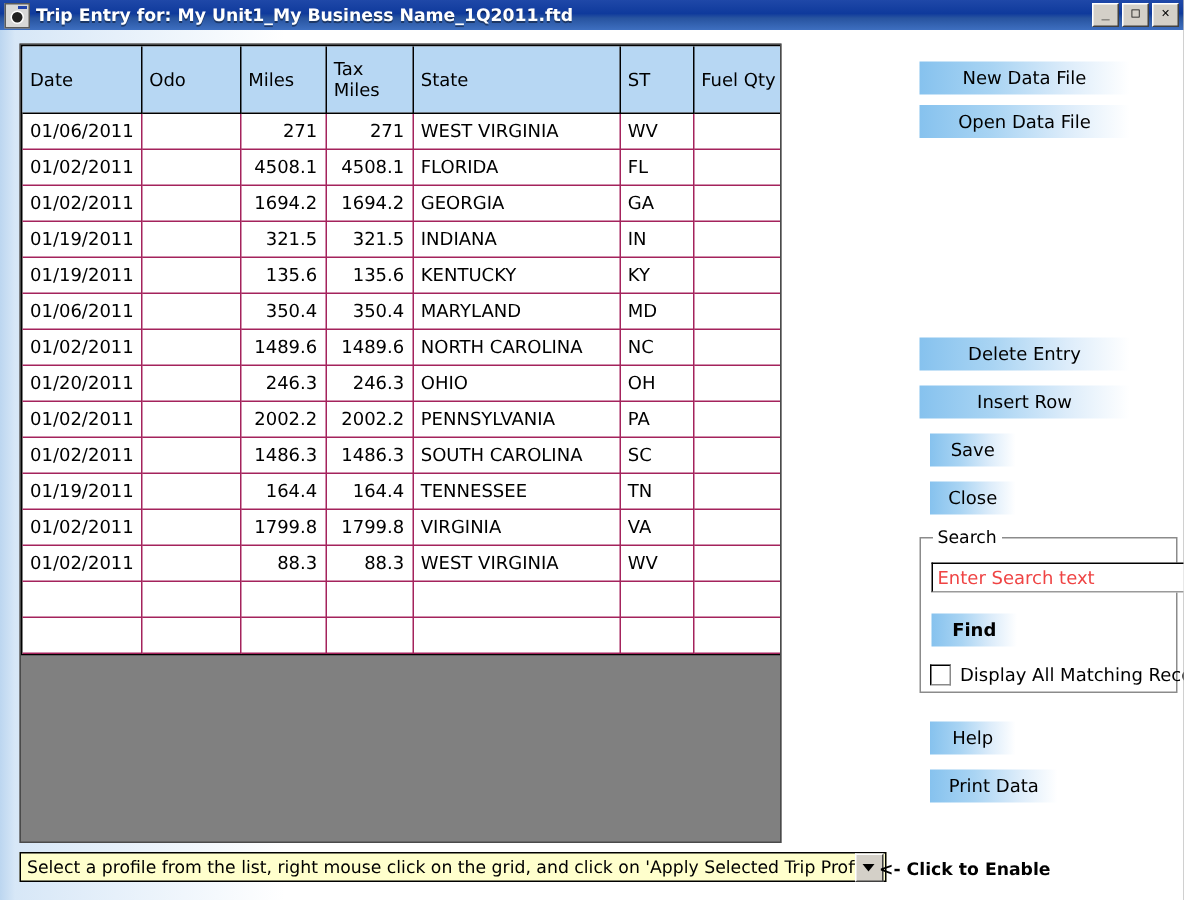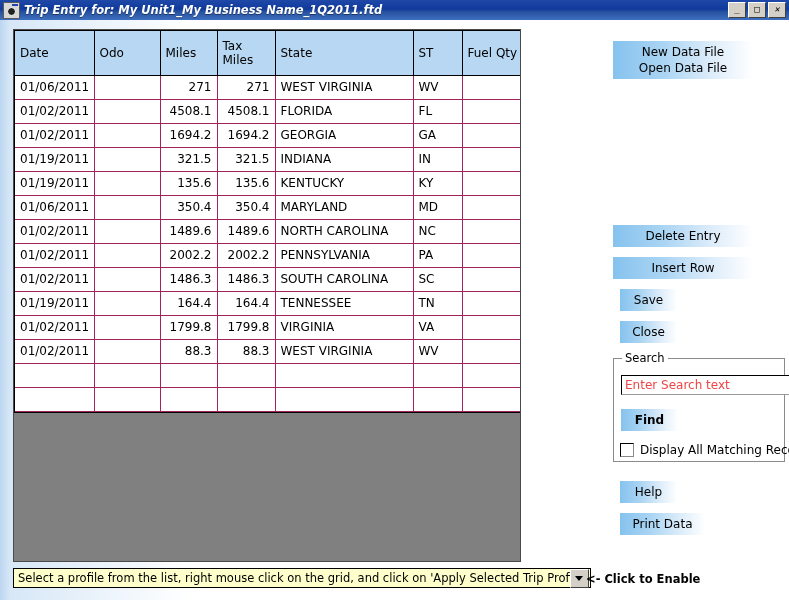--- a/index.html
+++ b/index.html
@@ -12,21 +12,21 @@
   }
   
   #client-bg{
     position:absolute;left:0;top:20px;width:789px;height:580px;
     background:linear-gradient(to right,#bcd6f0 0px,#d7e7f7 10px,#ffffff 190px,#ffffff 100%);
   }
   
   #titlebar{
     position:absolute;left:0;top:0;width:789px;height:20px;
     background:linear-gradient(to bottom,#1f48a8 0%,#0f3a9c 45%,#27539f 60%,#3e6fc0 100%);
-    display:flex;align-items:center;font-style:italic;
+    display:flex;align-items:center;
   }
   #titlebar .tb-icon{
     width:15px;height:15px;margin-left:3px;margin-right:4px;flex:0 0 auto;
     background:#d8d8d8;border:1px solid #5a5a5a;position:relative;
   }
   #titlebar .tb-icon:before{
     content:"";position:absolute;left:3px;top:4px;width:7px;height:7px;
     border-radius:50%;background:#222;border:1px solid #fff;
   }
   #titlebar .tb-icon:after{
@@ -228,20 +228,29 @@
           <tr>
             <td>01/02/2011</td>
             <td class="num"></td>
             <td class="num">1489.6</td>
             <td class="num">1489.6</td>
             <td>NORTH CAROLINA</td>
             <td>NC</td>
             <td></td>
           </tr>
           <tr>
+            <td>01/20/2011</td>
+            <td class="num"></td>
+            <td class="num">246.3</td>
+            <td class="num">246.3</td>
+            <td>OHIO</td>
+            <td>OH</td>
+            <td></td>
+          </tr>
+          <tr>
             <td>01/02/2011</td>
             <td class="num"></td>
             <td class="num">2002.2</td>
             <td class="num">2002.2</td>
             <td>PENNSYLVANIA</td>
             <td>PA</td>
             <td></td>
           </tr>
           <tr>
             <td>01/02/2011</td>
@@ -296,21 +305,21 @@
             <td></td>
             <td></td>
             <td></td>
           </tr>
         </tbody>
     </table>
   </div>
 </div>
 
 <button class="gbtn" style="left:613px;top:41px;width:140px;">New Data File</button>
-<button class="gbtn" style="left:613px;top:57px;width:140px;">Open Data File</button>
+<button class="gbtn" style="left:613px;top:70px;width:140px;">Open Data File</button>
 
 <button class="gbtn" style="left:613px;top:225px;width:140px;">Delete Entry</button>
 <button class="gbtn" style="left:613px;top:257px;width:140px;">Insert Row</button>
 <button class="gbtn" style="left:620px;top:289px;width:57px;">Save</button>
 <button class="gbtn" style="left:620px;top:321px;width:57px;">Close</button>
 
 <div id="search-group">
   <div id="search-legend">Search</div>
 </div>
 <input id="search-input" type="text" value="Enter Search text" style="">

